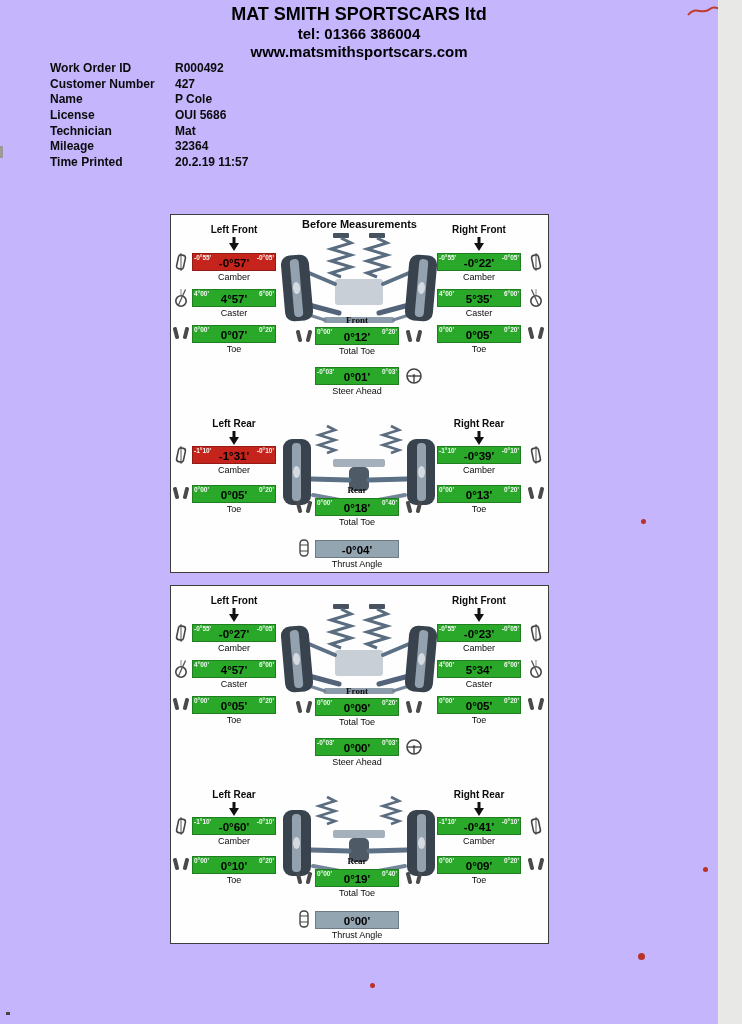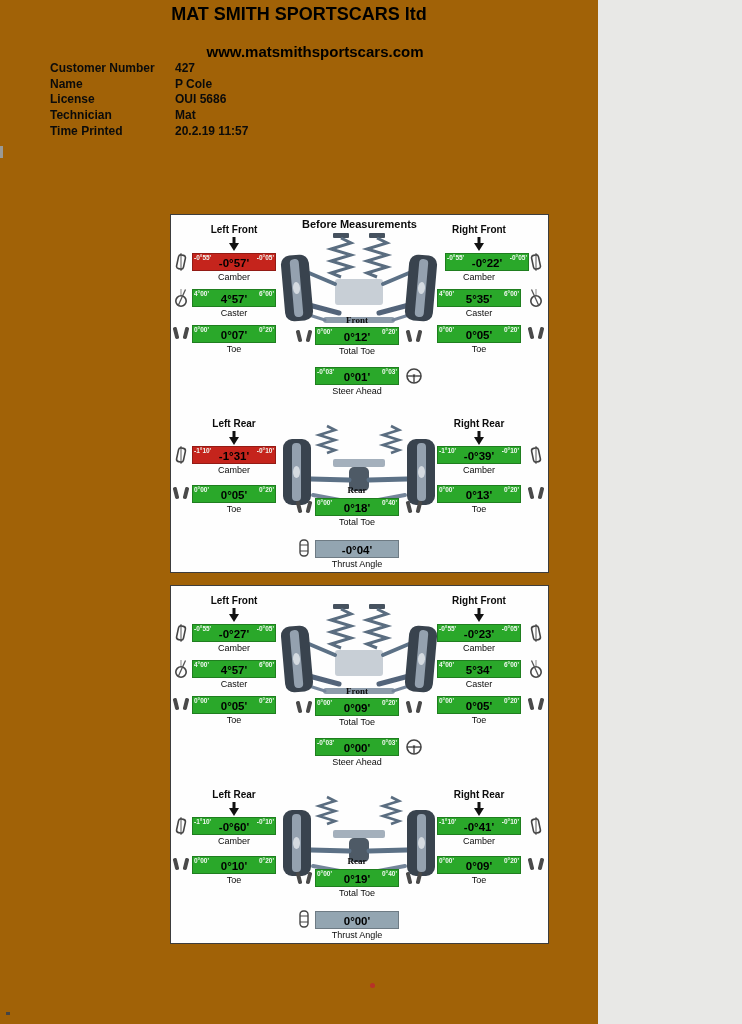--- a/index.html
+++ b/index.html
@@ -1,21 +1,21 @@
 <!DOCTYPE html>
 <html><head>
 <meta charset="utf-8">
 <style>
   html,body{margin:0;padding:0;background:#e8e8e6;}
-  .page{position:relative;width:598px;height:1024px;background:#a16207;overflow:hidden;
-        font-family:"Liberation Sans", sans-serif;color:#0b0b0b;}
+  .page{position:relative;width:692px;height:1024px;background:#c4b5fd;overflow:hidden;
+        font-family:"Liberation Sans", sans-serif;color:#0b0b0b;padding-left:26px;}
   .hdr{position:absolute;left:0;width:100%;text-align:center;font-weight:bold;color:#000;}
   .h1{top:4px;font-size:18px;}
   .h2{top:25px;font-size:15px;}
-  .h3{top:43px;font-size:15px;margin-left:16px;}
+  .h3{top:43px;font-size:15px;}
   .info{position:absolute;left:50px;top:61px;}
   .info-row{display:flex;height:15.7px;font-size:12px;font-weight:bold;}
   .info-row .lbl{width:125px;}
   .veh-title{position:absolute;left:0;top:168px;width:100%;text-align:center;font-size:14px;font-weight:bold;}
   .panel{position:absolute;left:170px;width:377px;height:357px;border:1px solid #3d3d3d;background:#fefefe;}
   .panel-title{position:absolute;left:0;top:3px;width:100%;text-align:center;font-size:11px;font-weight:bold;z-index:3;}
   .illus{position:absolute;z-index:1;}
   .wheel-label{position:absolute;width:84px;text-align:center;font-size:10px;font-weight:bold;z-index:3;}
   .sec-label{position:absolute;width:84px;text-align:center;font-size:9px;font-weight:bold;z-index:3;font-family:Liberation Serif, serif;}
   .meas-label{position:absolute;width:84px;text-align:center;font-size:9px;font-weight:normal;z-index:3;}
@@ -28,38 +28,47 @@
   .artifact{position:absolute;z-index:5;}
   .dot{width:5px;height:5px;border-radius:50%;background:#b83227;}
   .dot.big{width:7px;height:7px;}
 </style>
 </head>
 <body>
 
 <div class="page">
 
   <div class="hdr h1">MAT SMITH SPORTSCARS ltd</div>
+  <div class="hdr h2">tel: 01366 386004</div>
   <div class="hdr h3">www.matsmithsportscars.com</div>
 
   <div class="info">
+    <div class="info-row">
+        <span class="lbl">Work Order ID</span>
+        <span>R000492</span>
+      </div>
     <div class="info-row">
         <span class="lbl">Customer Number</span>
         <span>427</span>
       </div>
     <div class="info-row">
         <span class="lbl">Name</span>
         <span>P Cole</span>
       </div>
     <div class="info-row">
         <span class="lbl">License</span>
         <span>OUI 5686</span>
       </div>
     <div class="info-row">
         <span class="lbl">Technician</span>
         <span>Mat</span>
+      </div>
+    <div class="info-row">
+        <span class="lbl">Mileage</span>
+        <span>32364</span>
       </div>
     <div class="info-row">
         <span class="lbl">Time Printed</span>
         <span>20.2.19 11:57</span>
       </div>
   </div>
 
 
   <div class="panel" style="top:214px">
   <div class="panel-title">Before Measurements</div>
@@ -132,21 +141,21 @@
     <span class="hi">0°20'</span>
   </div>
   <div class="meas-label" style="left:21px;top:129px">Toe</div>
 
   <div class="wheel-label" style="left:266px;top:9px">Right Front</div>
   <svg class="darr" style="left:302px;top:22px" width="12" height="14" viewBox="0 0 12 14">
         <rect x="4.5" width="3" height="7" fill="#111"></rect>
         <polygon points="1,6 11,6 6,14" fill="#111"></polygon>
       </svg>
 
-  <div class="meas" style="left: 266px; top: 38px; background: rgb(42, 168, 42); margin-left: 8px;">
+  <div class="meas" style="left: 266px; top: 38px; background: rgb(42, 168, 42);">
     <span class="lo">-0°55'</span>
     <span class="val">-0°22'</span>
     <span class="hi">-0°05'</span>
   </div>
   <div class="meas-label" style="left:266px;top:57px">Camber</div>
 
   <div class="meas" style="left: 266px; top: 74px; background: rgb(42, 168, 42);">
     <span class="lo">4°00'</span>
     <span class="val">5°35'</span>
     <span class="hi">6°00'</span>

